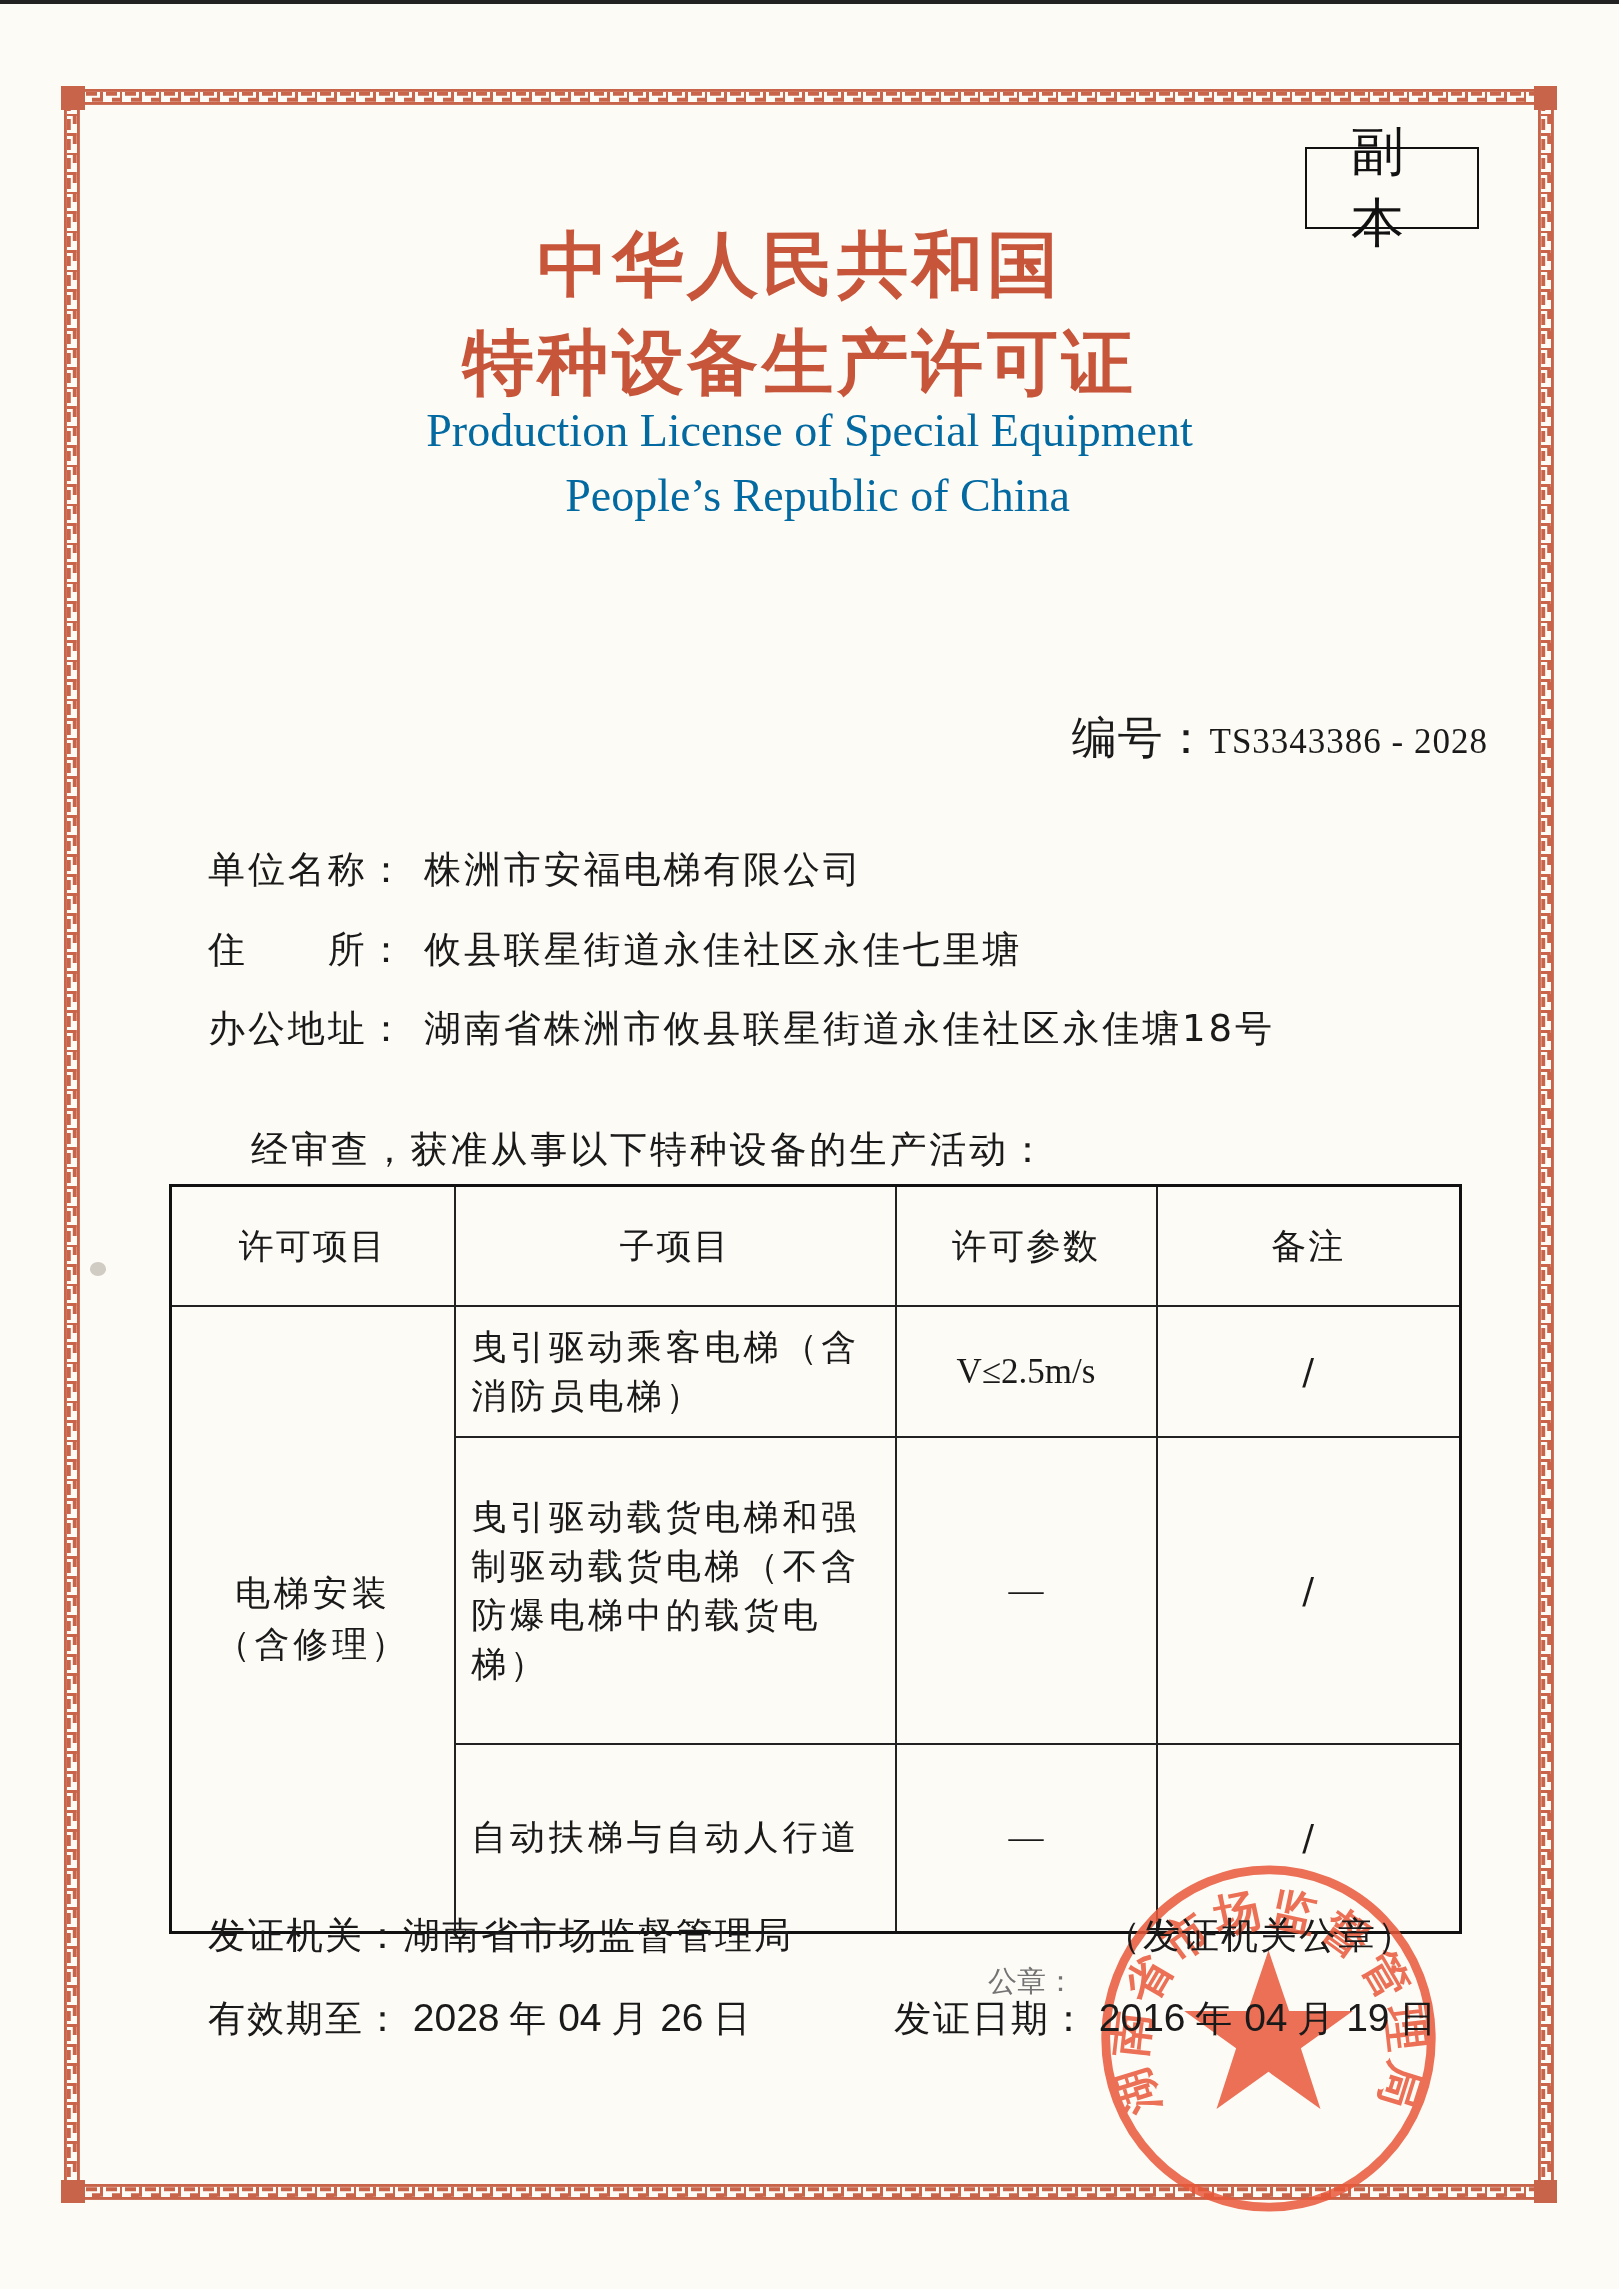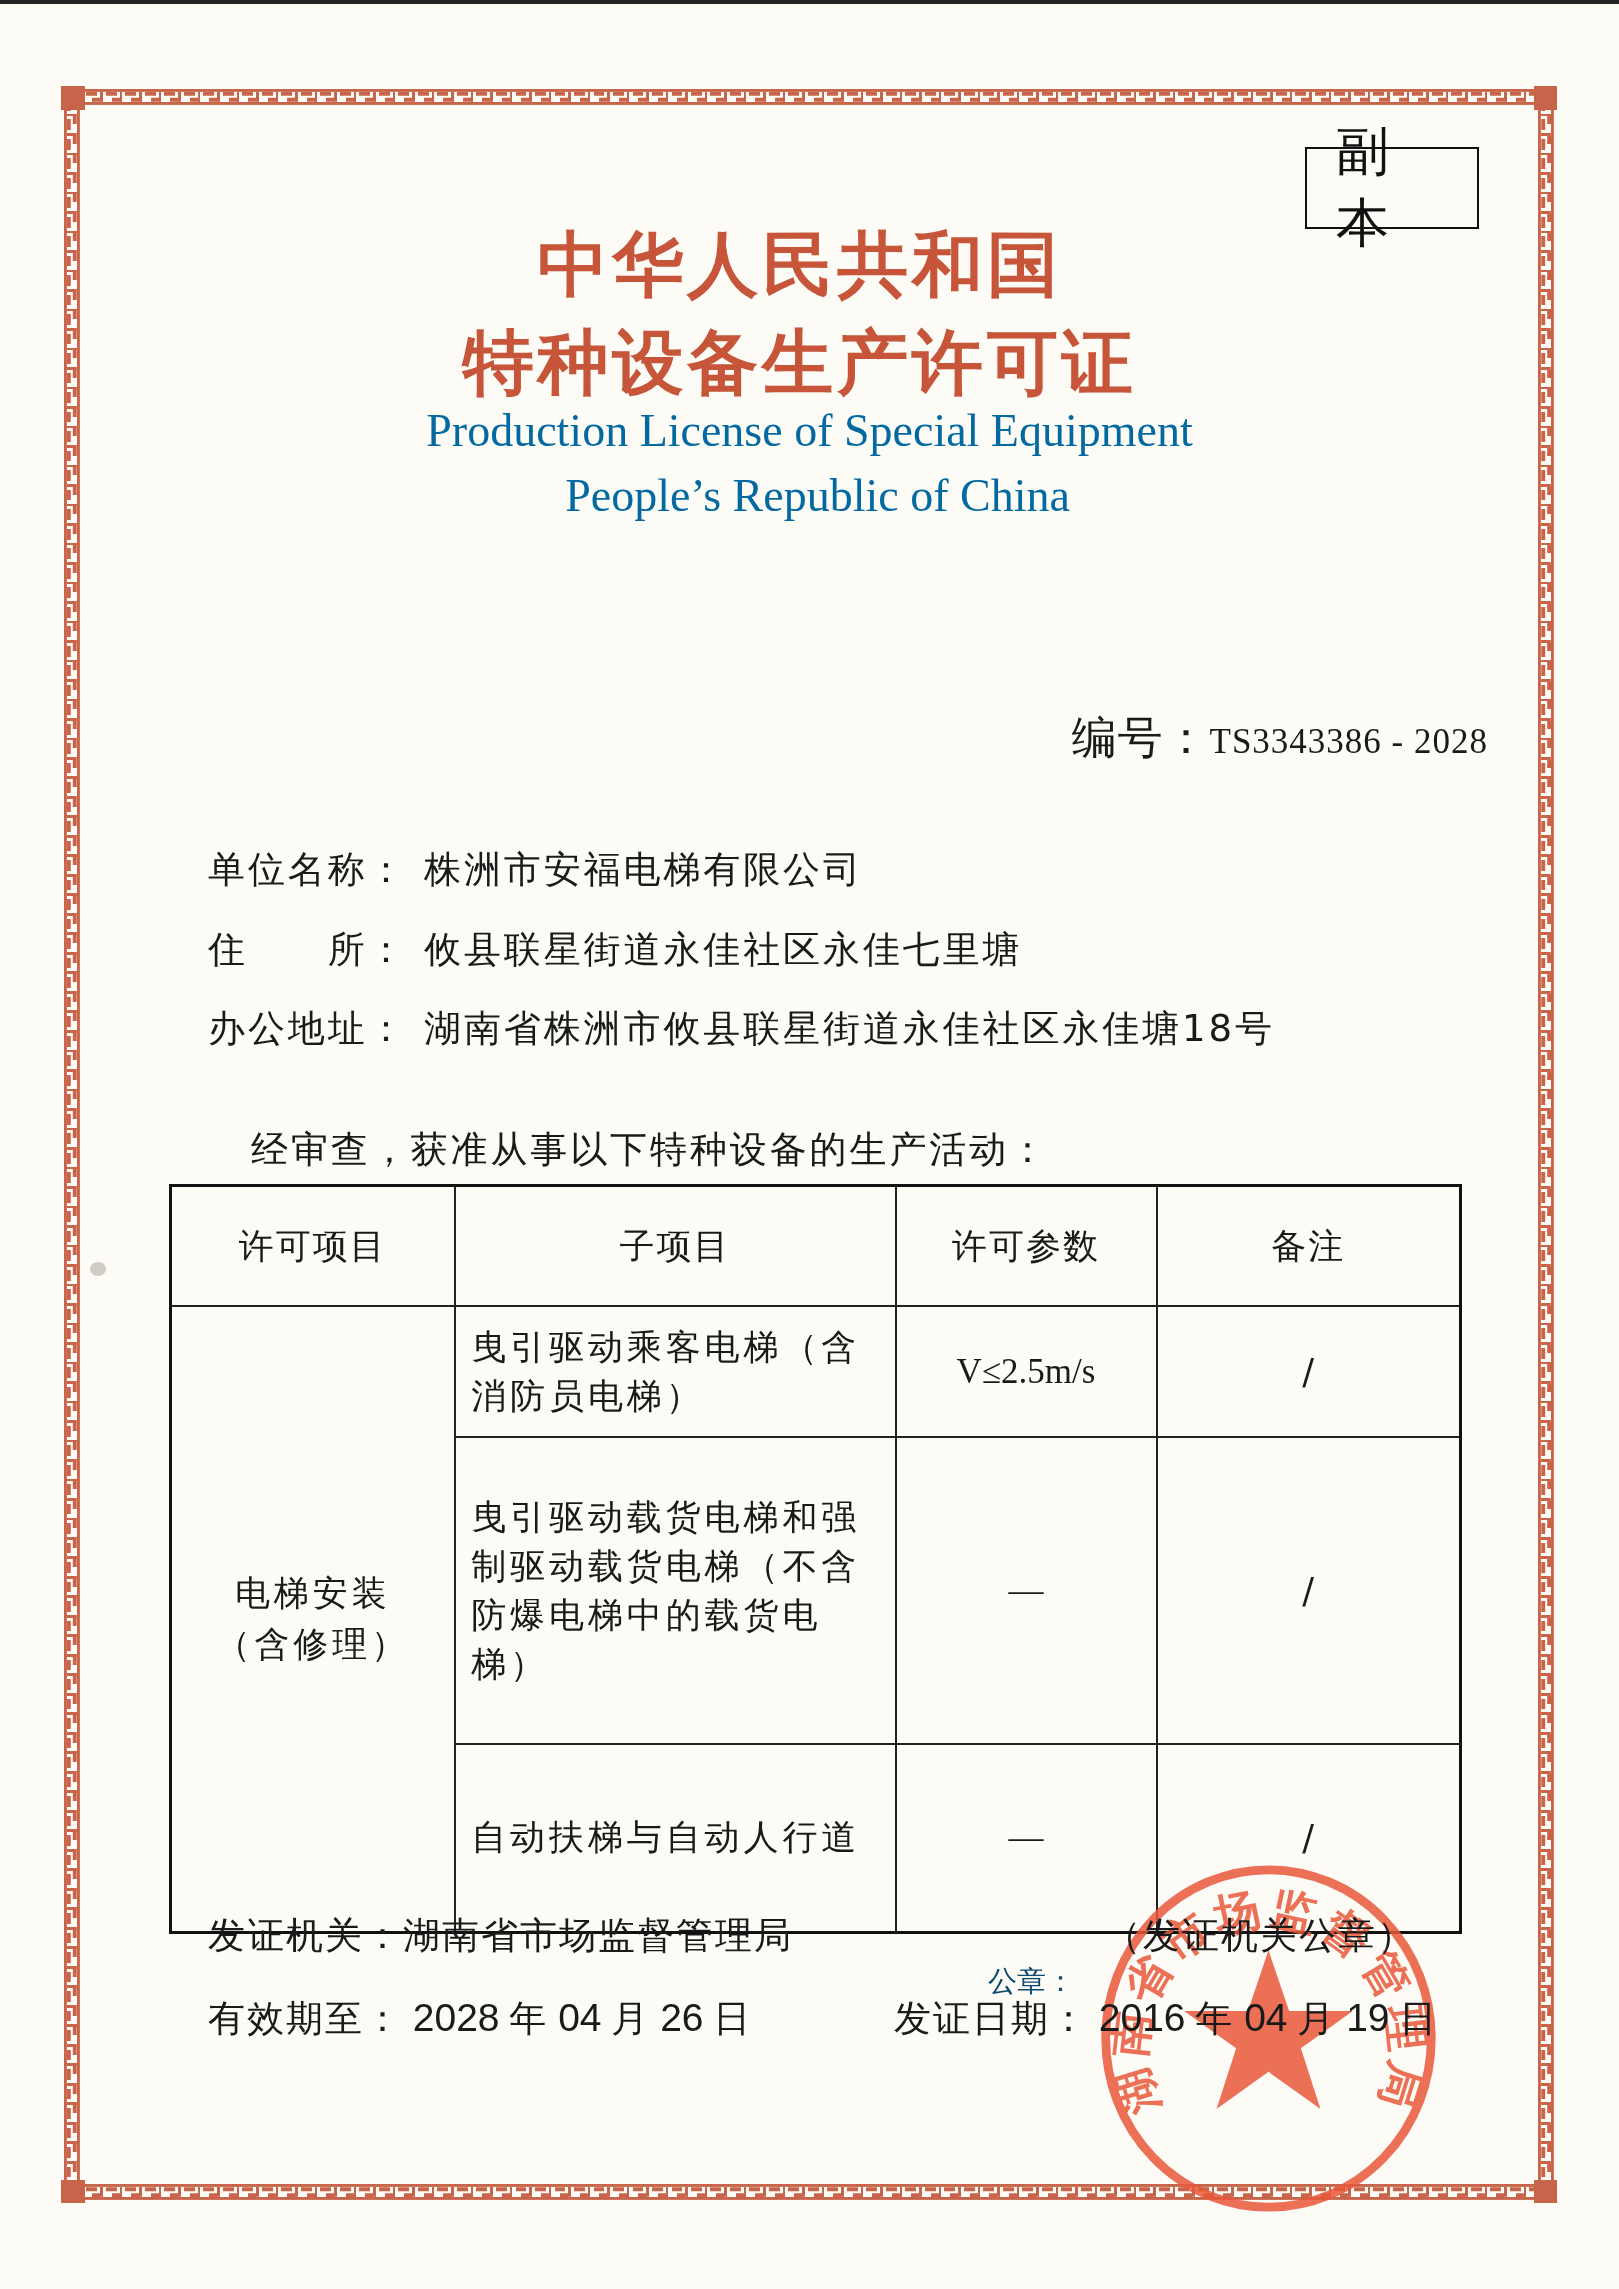--- a/index.html
+++ b/index.html
@@ -63,21 +63,21 @@
   .fret.right { right: 0; }
   .corner { position: absolute; width: 23.5px; height: 23.5px; background: #c8644a; }
   .corner.tl { left: 0; top: 0; } .corner.tr { right: 0; top: 0; }
   .corner.bl { left: 0; bottom: 0; } .corner.br { right: 0; bottom: 0; }
 
   .copy-stamp {
     position: absolute; left: 1305px; top: 147px; width: 174px; height: 82px;
     border: 2.9px solid #111; box-sizing: border-box;
     display: flex; align-items: center; justify-content: center;
     font-family: "DejaVu Sans", "Liberation Sans", sans-serif;
-    font-size: 53px; letter-spacing: 29px; padding-left: 29px; color: #111;
+    font-size: 53px; letter-spacing: 29px; padding-left: 44px; color: #111;
   }
 
   .title-cn {
     position: absolute; left: 0; width: 1619px; text-align: center;
     font-family: "DejaVu Sans", "Liberation Sans", sans-serif;
     font-weight: bold; color: #c6553a;
   }
   .title-cn.l1 { top: 218px; font-size: 71px; letter-spacing: 3.9px; margin-left: -9.8px; }
   .title-cn.l2 { top: 316px; font-size: 71px; letter-spacing: 3.9px; margin-left: -9.8px; }
   .title-en {
@@ -123,21 +123,21 @@
   .footer {
     position: absolute; font-family: "DejaVu Sans", "Liberation Sans", sans-serif;
     font-size: 37px; letter-spacing: 2px; white-space: nowrap;
   }
   .footer .num { font-family: "Liberation Sans", "DejaVu Sans", sans-serif; font-size: 39px; letter-spacing: 0; margin: 0 9.8px; }
   .issuer { left: 208px; top: 1911px; }
   .seal-note { left: 1104px; top: 1911px; z-index: 3; }
   .expiry { left: 208px; top: 1994px; }
   .issue-date { left: 894px; top: 1994px; z-index: 3; }
   .faint-mark {
-    position: absolute; left: 988px; top: 1962px; font-size: 29px; color: #0c4a6e;
+    position: absolute; left: 988px; top: 1962px; font-size: 29px; color: #737373;
     font-family: "DejaVu Sans", "Liberation Sans", sans-serif; z-index: 1;
   }
 
   .seal {
     position: absolute; left: 1092px; top: 1862px; width: 353px; height: 353px; z-index: 2;
     opacity: 0.85;
   }
   .smudge { position: absolute; left: 90px; top: 1262px; width: 15.7px; height: 13.7px; background: #d0ccc4; border-radius: 50%; }
 </style>
 </head>

